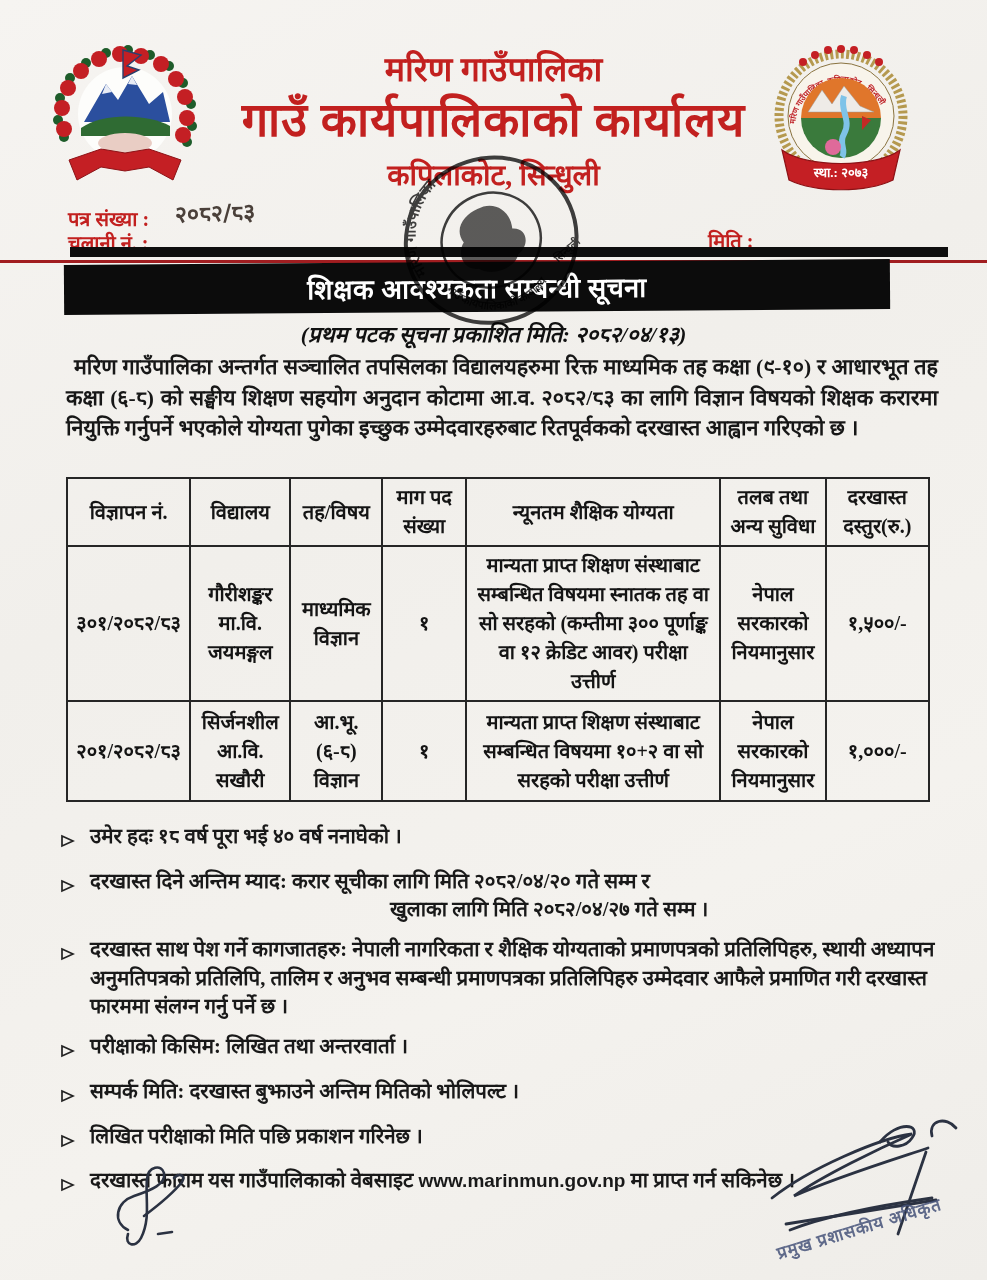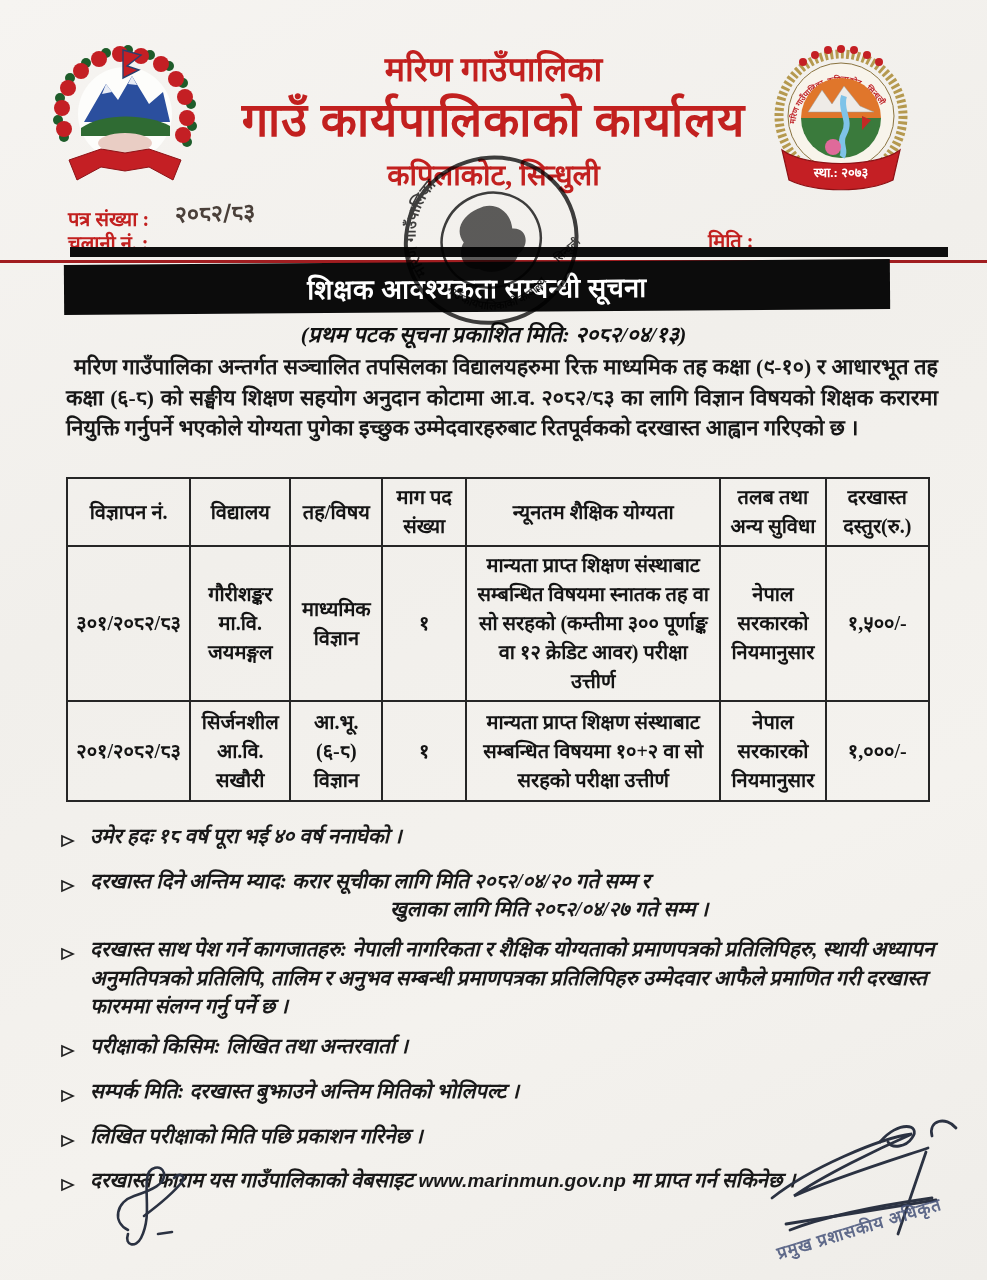--- a/index.html
+++ b/index.html
@@ -41,21 +41,21 @@
   }
   table.notice td,table.notice th{
     border:2px solid #262626;text-align:center;vertical-align:middle;
     font-size:20px;font-weight:600;line-height:1.45;padding:4px 8px;color:#141414;
   }
   tr.hrow{height:68px;} tr.r1{height:150px;} tr.r2{height:100px;}
   
   .bullets{left:60px;top:822px;width:884px;}
   .bitem{display:flex;margin-bottom:11px;font-size:20.5px;font-weight:600;line-height:1.4;color:#191919;}
   .bmark{flex:0 0 30px;padding-top:5px;}
-  .btext{flex:1;font-style:italic;}
+  .btext{flex:1;}
   .b2line{padding-left:300px;}
   .weblink{font-family:"Liberation Sans","DejaVu Sans",sans-serif;font-weight:700;font-size:19px;margin-top:47px;}
   
   .stamp{left:392px;top:148px;width:200px;height:188px;z-index:5;transform:rotate(-24deg);
          mix-blend-mode:multiply;opacity:.82;}
   .emblem-left{left:44px;top:42px;width:164px;height:156px;}
   .emblem-right{left:766px;top:44px;width:150px;height:152px;}
   .sig-left{left:98px;top:1156px;width:130px;height:105px;}
   .sig-right{left:760px;top:1112px;width:220px;height:130px;}
   .sig-stamp-text{

